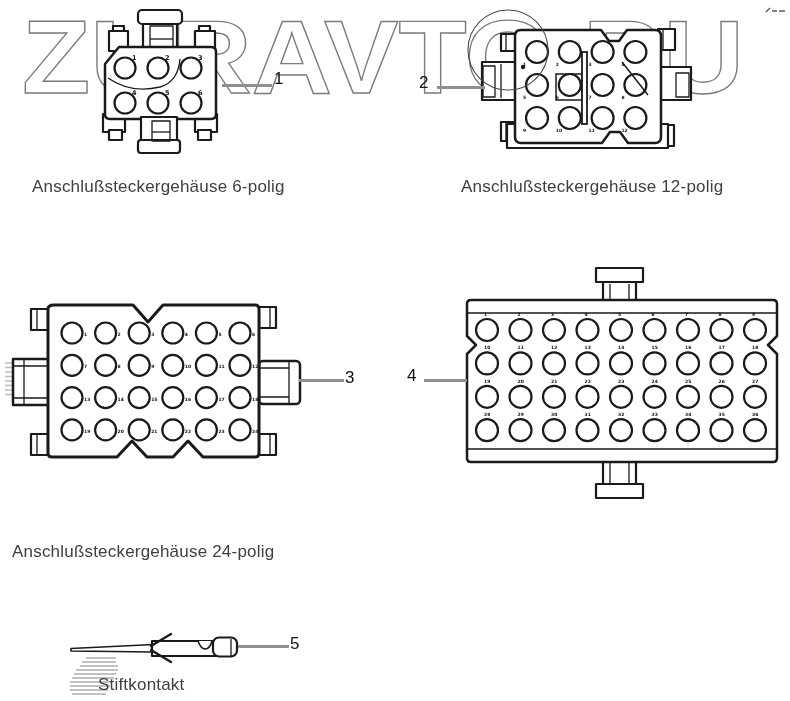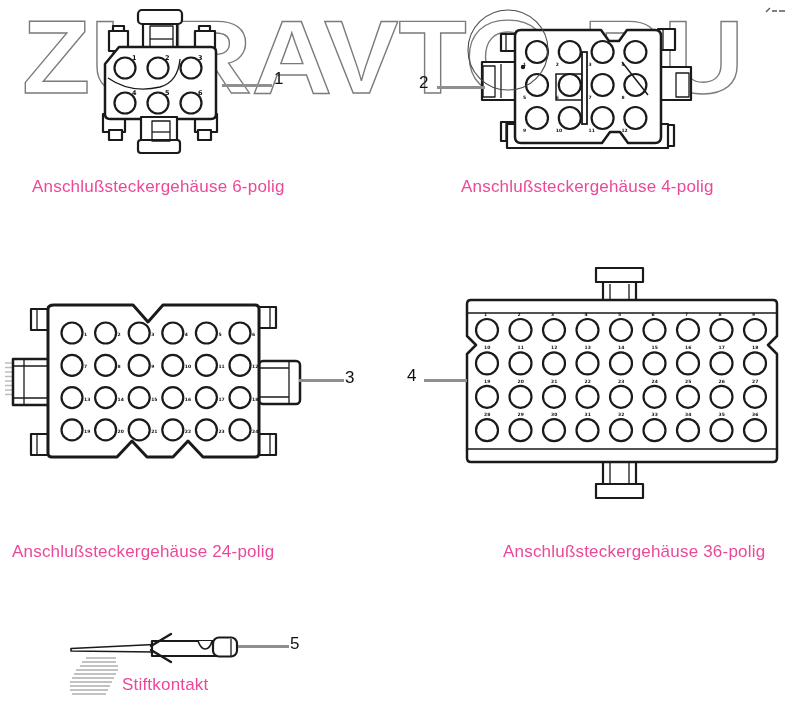--- a/index.html
+++ b/index.html
@@ -7,21 +7,21 @@
           font-family:"Liberation Sans",sans-serif;}
   .abs{position:absolute;}
   svg{display:block;overflow:visible;}
   .ln{fill:#ffffff;stroke:#1a1a1a;stroke-width:2.2;stroke-linejoin:round;}
   .ln3{fill:#ffffff;stroke:#1a1a1a;stroke-width:3;stroke-linejoin:round;}
   .ln25{fill:#ffffff;stroke:#1a1a1a;stroke-width:2.5;stroke-linejoin:round;}
   .thin{fill:none;stroke:#1a1a1a;stroke-width:1.3;stroke-linejoin:round;}
   .thin15{fill:none;stroke:#1a1a1a;stroke-width:1.5;}
   .pin{fill:#ffffff;stroke:#1a1a1a;stroke-width:2.2;}
   .pinlabel{fill:#111111;font-family:"DejaVu Sans",sans-serif;font-weight:700;}
-  .caption{position:absolute;font-size:17px;color:#ec4899;letter-spacing:0.2px;white-space:nowrap;}
+  .caption{position:absolute;font-size:17px;color:#404040;letter-spacing:0.2px;white-space:nowrap;}
   .callout-num{position:absolute;font-size:17px;color:#111;}
   .leader{position:absolute;height:2.5px;background:#8f8f8f;}
   .hatchline{stroke:#c2c2c2;stroke-width:1.8;}
   .grayhatch{stroke:#bdbdbd;stroke-width:1.6;}
   .wm-text{font-family:"Liberation Sans",sans-serif;font-weight:700;fill:none;
            stroke:#7b7b7b;stroke-width:1.3;}
 </style>
 </head>
 <body>
 
@@ -316,18 +316,17 @@
   <div class="leader" style="left:299px;top:379px;width:45px"></div>
   <div class="callout-num" style="left:345px;top:368px">3</div>
 
   <div class="leader" style="left:424px;top:379px;width:43px"></div>
   <div class="callout-num" style="left:407px;top:366px">4</div>
 
   <div class="leader" style="left:238px;top:645px;width:51px"></div>
   <div class="callout-num" style="left:290px;top:634px">5</div>
 
   <div class="caption" style="left:32px;top:177px">Anschlußsteckergehäuse 6-polig</div>
-  <div class="caption" style="left:461px;top:177px">Anschlußsteckergehäuse 4-polig</div>
+  <div class="caption" style="left:461px;top:177px">Anschlußsteckergehäuse 12-polig</div>
   <div class="caption" style="left:12px;top:542px">Anschlußsteckergehäuse 24-polig</div>
-  <div class="caption" style="left:503px;top:542px">Anschlußsteckergehäuse 36-polig</div>
-  <div class="caption" style="left:122px;top:675px">Stiftkontakt</div>
+  <div class="caption" style="left:98px;top:675px">Stiftkontakt</div>
 
 </div>
 
 </body></html>

